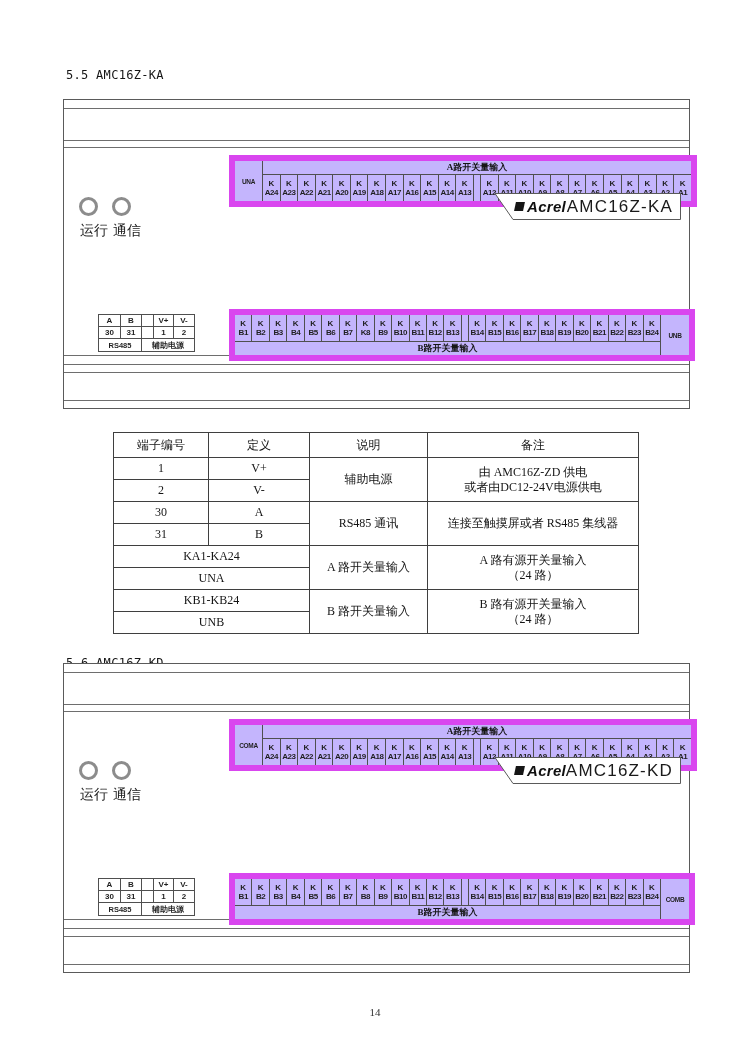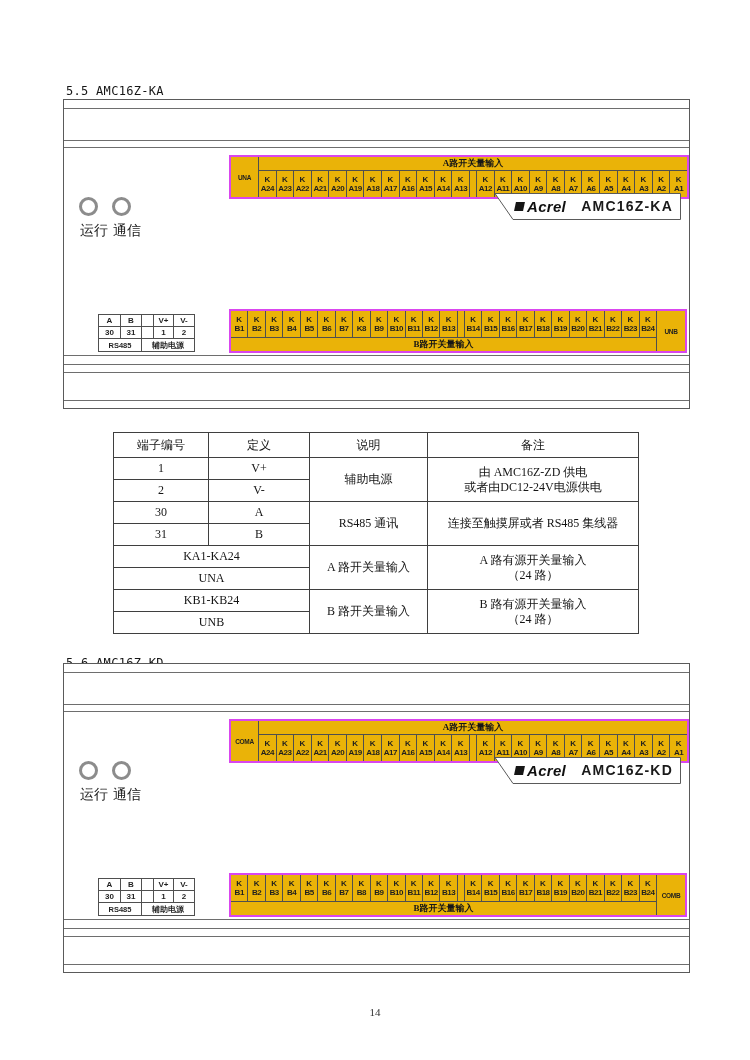--- a/index.html
+++ b/index.html
@@ -11,21 +11,21 @@
 
   
   .device{position:absolute;left:63px;width:625px;height:308px;border:1px solid #5a5a5a;background:#fff;}
   .gline{position:absolute;left:0;right:0;height:0;border-top:1px solid #6e6e6e;}
 
   .led{position:absolute;top:97px;width:13px;height:13px;border:3px solid #8c8c8c;border-radius:50%;background:#fff;}
   .led-label{position:absolute;top:122px;width:42px;text-align:right;
              font-family:"Liberation Serif",serif;font-size:14px;color:#1c1c1c;}
 
   
-  .strip{position:absolute;left:165px;display:flex;border:2px solid #d946ef;background:#eab308;}
+  .strip{position:absolute;left:165px;display:flex;border:6px solid #d946ef;background:#c4b5fd;}
   .strip-top{top:55px;width:456px;height:40px;}
   .strip-bottom{top:209px;width:454px;height:40px;}
   .tlabel{width:27px;display:flex;align-items:center;justify-content:center;
           font-size:6.5px;font-weight:bold;letter-spacing:-.3px;white-space:nowrap;}
   .strip-top .tlabel{border-right:1px solid #4f4f4f;}
   .strip-bottom .tlabel{border-left:1px solid #4f4f4f;width:28px;}
   .smain{flex:1;display:flex;flex-direction:column;min-width:0;}
   .shdr{height:13px;line-height:13px;text-align:center;font-size:9px;font-weight:bold;
         font-family:"Liberation Serif",serif;color:#161616;}
   .strip-top .shdr{border-bottom:1px solid #4f4f4f;}
@@ -37,21 +37,21 @@
   .tspacer{width:6px;border-left:1px solid #4f4f4f;border-right:1px solid #4f4f4f;}
   .tk{font-size:8px;font-weight:bold;line-height:9px;}
   .tn{font-size:8px;font-weight:bold;line-height:10px;letter-spacing:-.5px;white-space:nowrap;}
 
   
   .logo-wrap{position:absolute;left:425px;top:93px;width:192px;height:14px;}
   .logo-svg{position:absolute;left:0;top:0;}
   .brand{position:absolute;left:26px;top:0;height:27px;display:flex;align-items:center;gap:3px;}
   .brand-mark{width:9px;height:9px;background:#161616;transform:skewX(-12deg);}
   .brand-name{font-style:italic;font-weight:bold;font-size:15px;letter-spacing:.3px;color:#101010;}
-  .model{position:absolute;right:8px;top:0;line-height:27px;font-size:14px;letter-spacing:1.2px;color:#1a1a1a;font-weight:bold;}
+  .model{position:absolute;right:8px;top:0;line-height:27px;font-size:17px;letter-spacing:1.2px;color:#1a1a1a;}
 
   
   .auxblk{position:absolute;left:34px;top:214px;width:95px;border:1px solid #4f4f4f;font-weight:bold;background:#fff;}
   .auxrow{display:flex;height:11px;}
   .auxrow + .auxrow,.auxrow3{border-top:1px solid #4f4f4f;}
   .auxcell{display:flex;align-items:center;justify-content:center;font-size:8px;border-left:1px solid #4f4f4f;box-sizing:border-box;}
   .auxcell:first-child{border-left:none;}
   .auxcell:nth-child(1){width:21px;}
   .auxcell:nth-child(2){width:21px;}
   .auxcell:nth-child(3){width:12px;}
@@ -71,21 +71,21 @@
   .note-line{line-height:15px;}
 
   .page-num{position:absolute;top:1006px;left:0;right:0;text-align:center;
             font-family:"Liberation Serif",serif;font-size:11px;color:#333;}
 </style>
 </head>
 <body>
 
 <div class="page">
 
-  <div class="h-sec" style="top:84px;">5.5 AMC16Z-KA</div>
+  <div class="h-sec" style="top:68px;">5.5 AMC16Z-KA</div>
 
   <div class="device" style="top:99px;">
     <div class="gline" style="top:8px;"></div>
     <div class="gline" style="top:40px;"></div>
     <div class="gline" style="top:47px;"></div>
     <div class="gline" style="top:255px;"></div>
     <div class="gline" style="top:264px;"></div>
     <div class="gline" style="top:272px;"></div>
     <div class="gline" style="top:300px;"></div>
 

